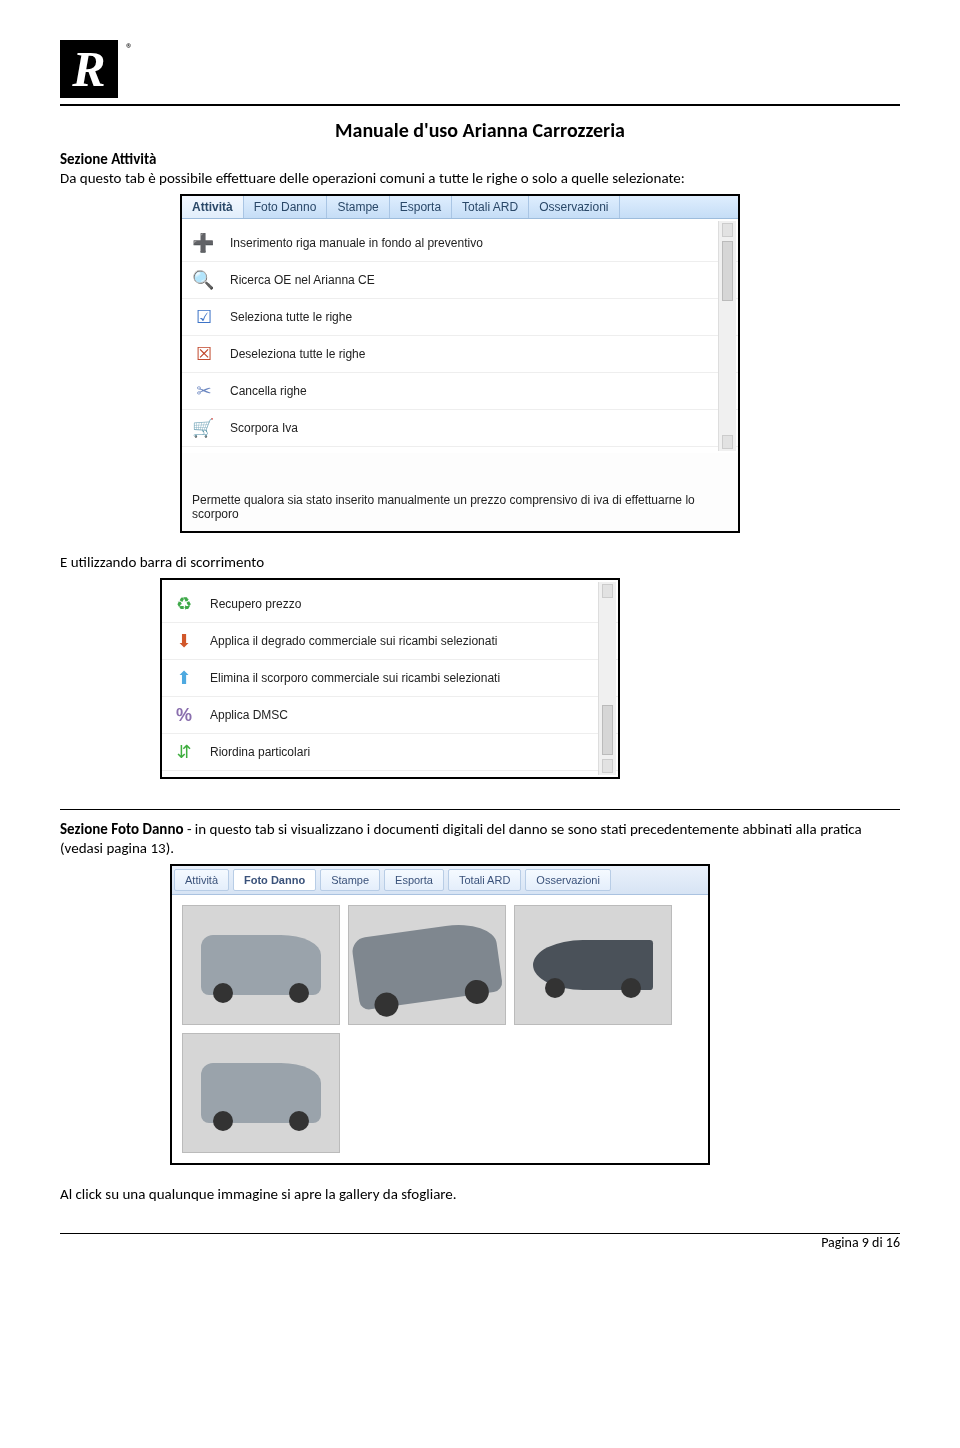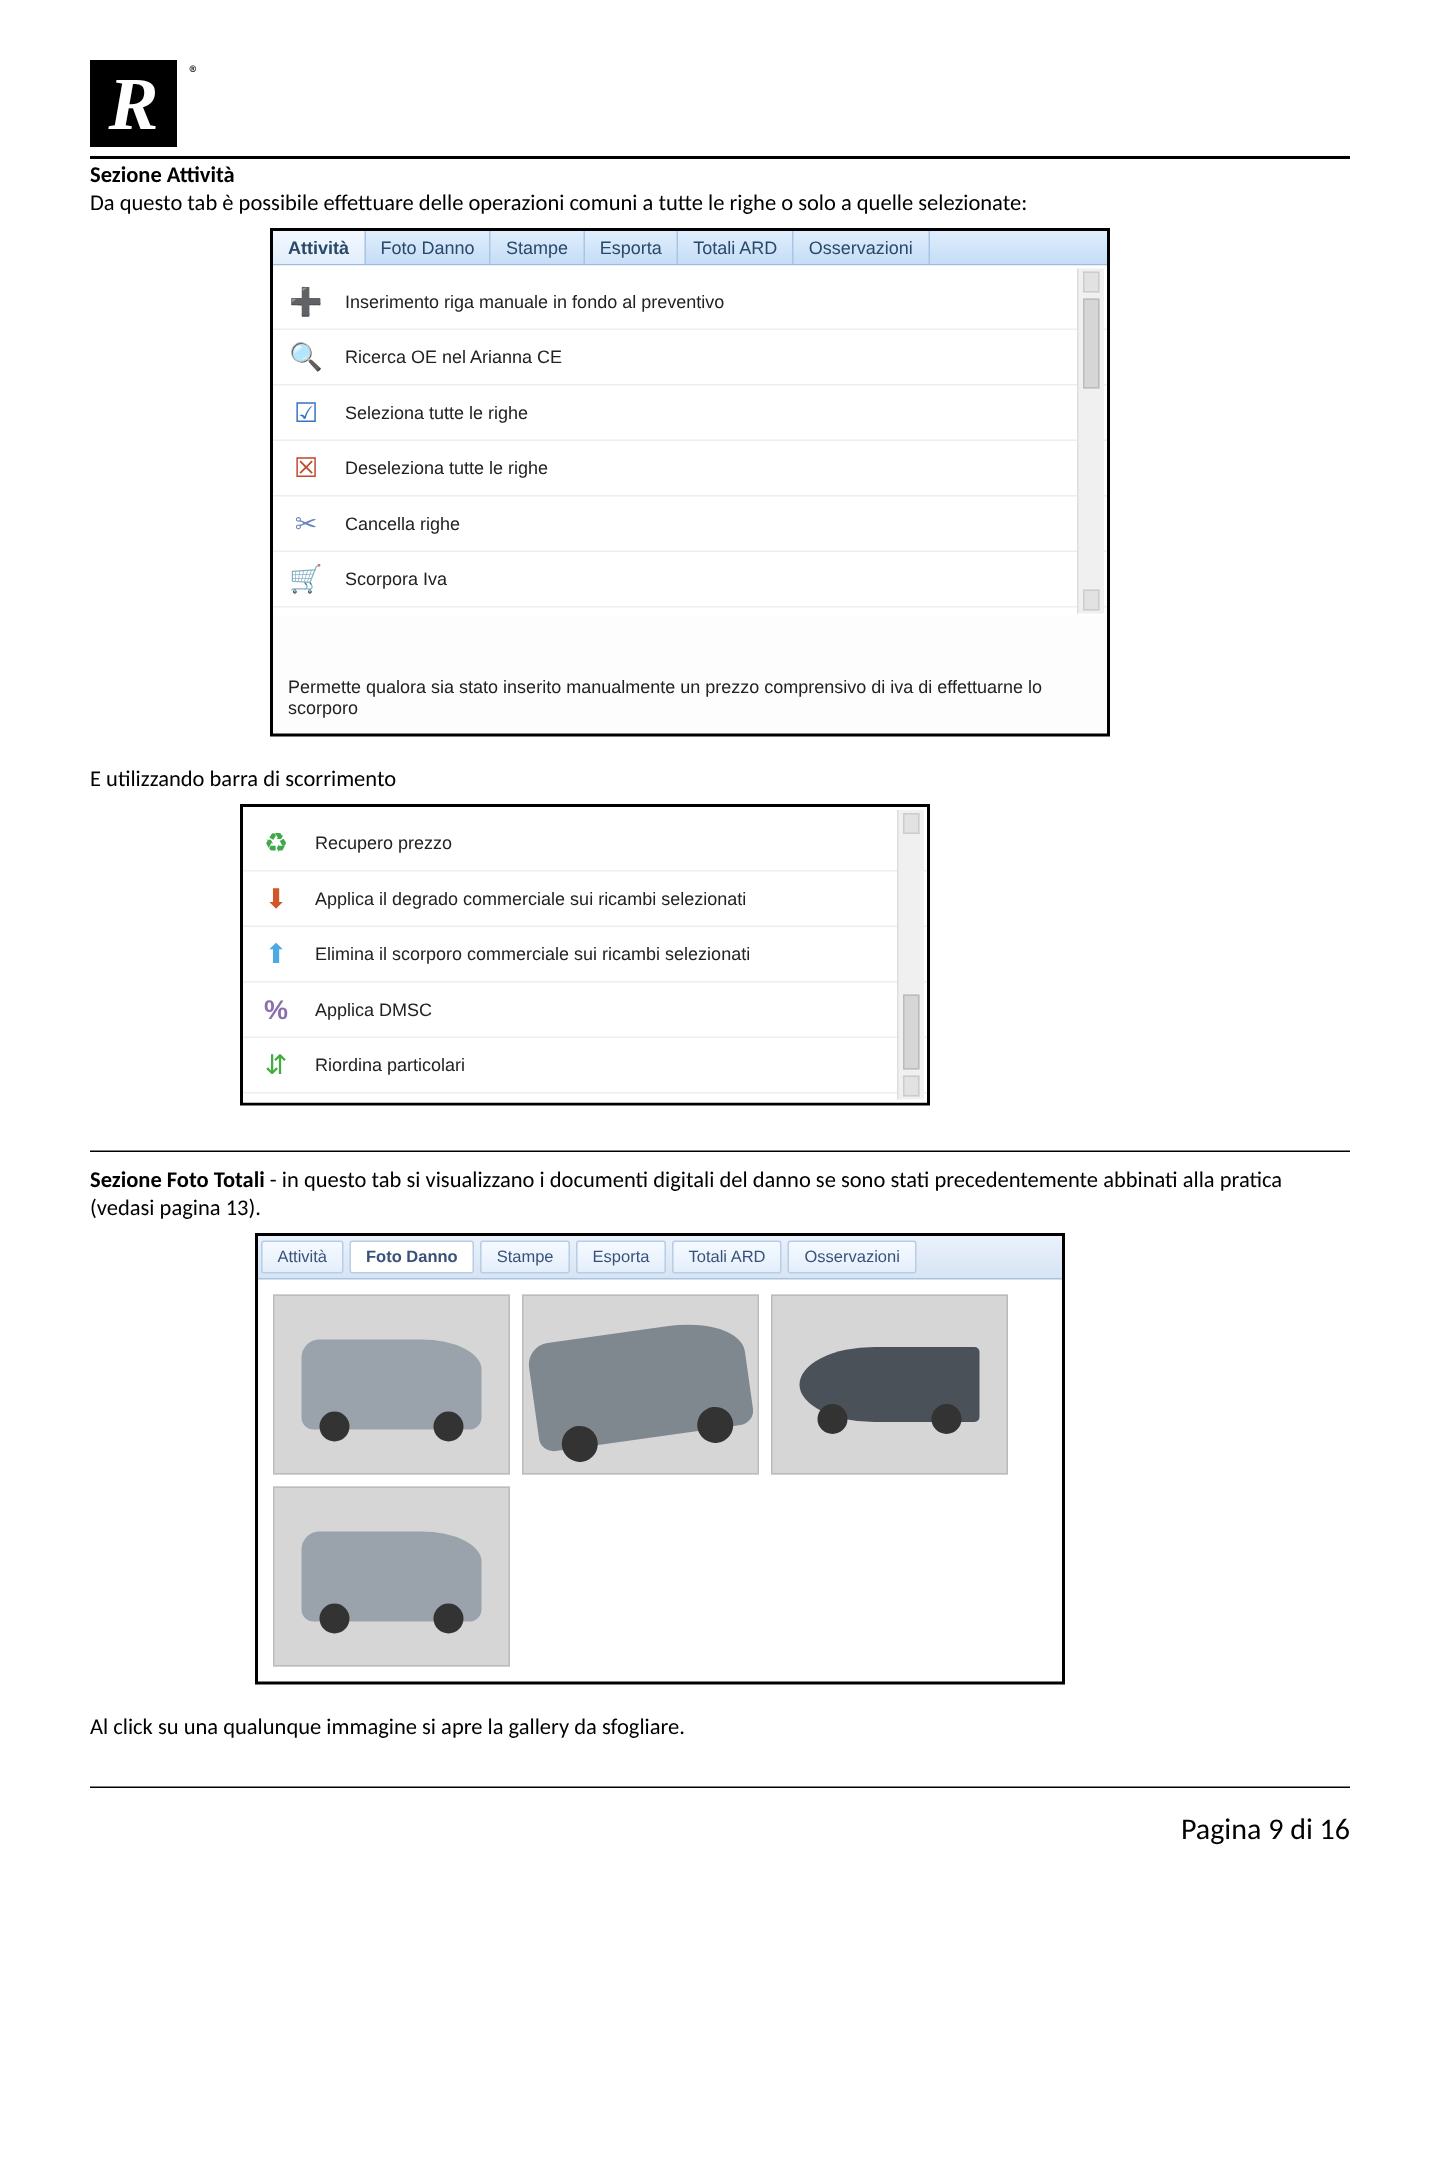--- a/index.html
+++ b/index.html
@@ -192,22 +192,22 @@
     background:#333;bottom:-8px;
   }
   .thumb .car::before{left:12px;}
   .thumb .car::after{right:12px;}
 
   .page-foot {
     margin-top: 30px;
   }
   .page-foot .pnum {
     text-align: right;
-    font-size: 20px;
-    margin-top: 16px;
+    font-size: 14px;
+    margin-top: 0;
   }
 
   .center-block { margin-left: 120px; margin-top: 4px; }
   .indent-block { margin-left: 100px; margin-top: 6px; }
   .photo-wrap { margin-left: 110px; margin-top: 2px; }
 
   .mt20 { margin-top: 20px; }
   .mt30 { margin-top: 30px; }
 </style>
 </head>
@@ -216,20 +216,21 @@
 <div class="page">
 
   <div class="logo-row">
     <div class="logo-box">
       <span class="logo-r">R</span>
     </div>
     <span class="reg">®</span>
   </div>
   <hr class="hr-thick">
 
+  <div class="title-row">Manuale d'uso Arianna Carrozzeria</div>
 
   <p class="para">
     <span class="section-head">Sezione Attività</span><br>
     <span>Da questo tab è possibile effettuare delle operazioni comuni a tutte le righe o solo a quelle selezionate:</span>
   </p>
 
   <div class="center-block">
     <div class="ss-panel med">
       <div class="tabbar">
         <div class="tab active">Attività</div>
@@ -300,21 +301,21 @@
         <div class="sb">
             <div class="sb-thumb" style="top:auto;bottom:20px;height:50px"></div>
           </div>
       </div>
     </div>
   </div>
 
   <hr class="hr-thin mt30">
 
   <p class="para" style="margin-top:10px">
-    <span class="section-head">Sezione Foto Totali</span><span> - in questo tab si visualizzano i documenti digitali del danno se sono stati precedentemente abbinati alla pratica (vedasi pagina 13).</span>
+    <span class="section-head">Sezione Foto Danno</span><span> - in questo tab si visualizzano i documenti digitali del danno se sono stati precedentemente abbinati alla pratica (vedasi pagina 13).</span>
   </p>
 
   <div class="photo-wrap">
     <div class="photo-panel">
       <div class="photo-tabs">
         <div class="ptab">Attività</div>
         <div class="ptab active">Foto Danno</div>
         <div class="ptab">Stampe</div>
         <div class="ptab">Esporta</div>
         <div class="ptab">Totali ARD</div>

